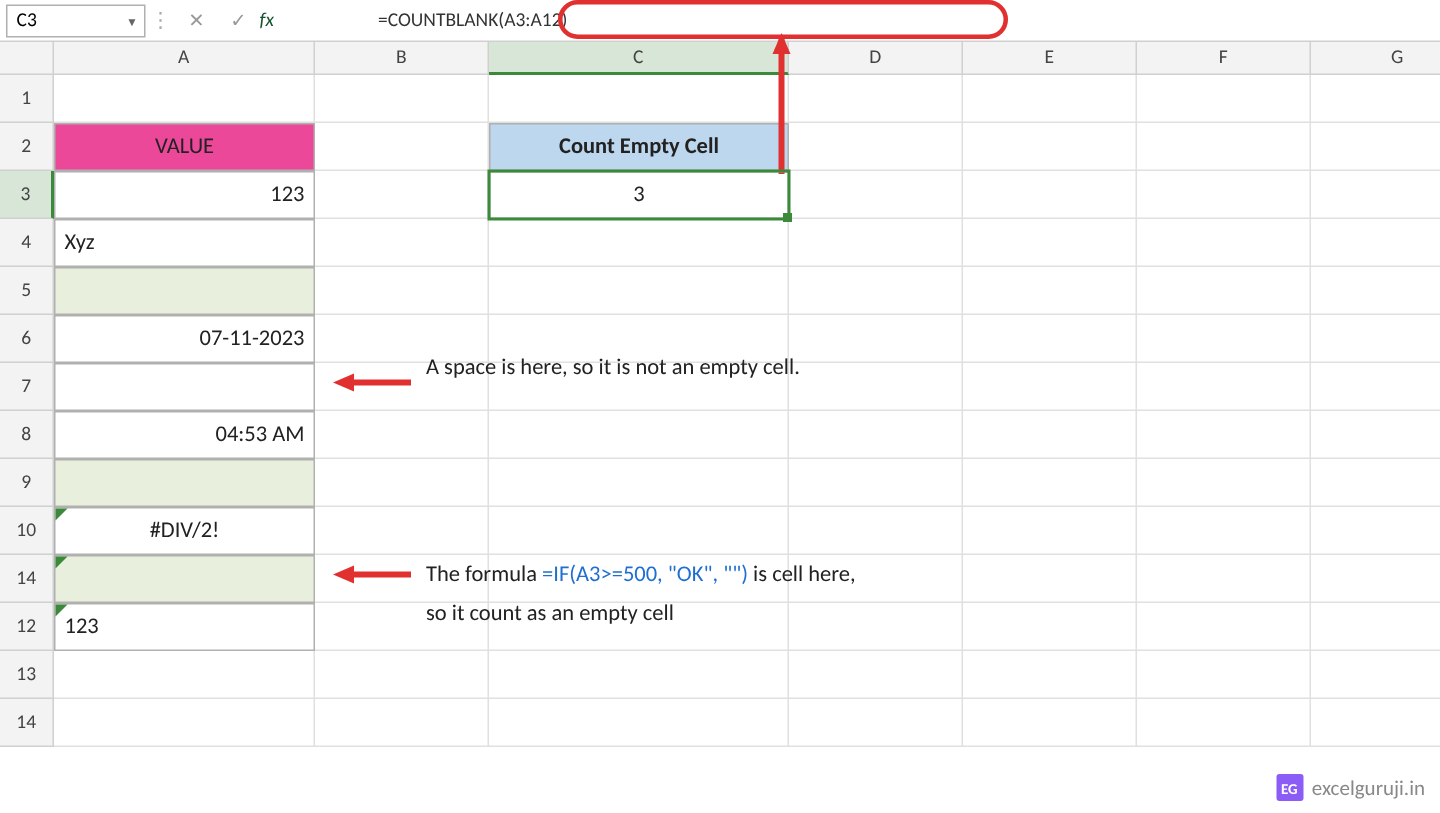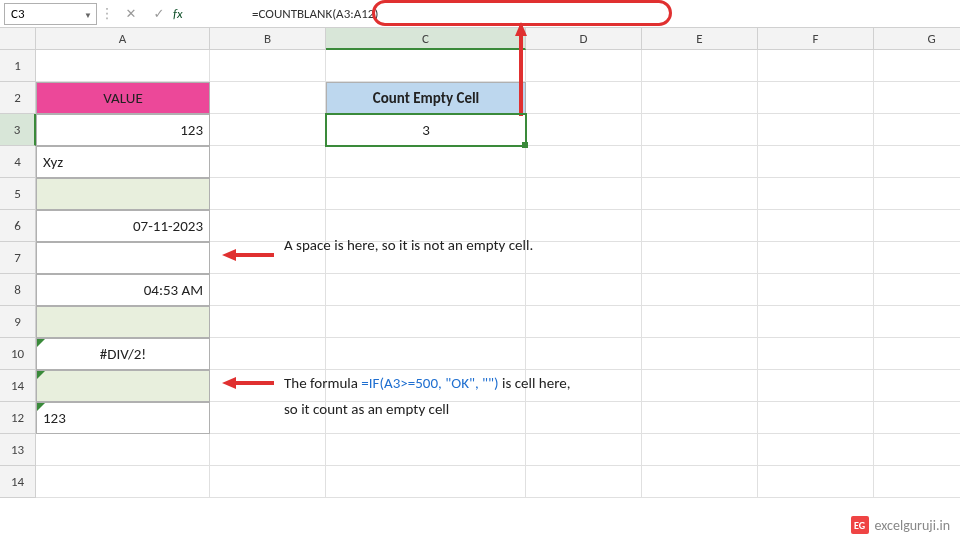--- a/index.html
+++ b/index.html
@@ -42,21 +42,21 @@
 .err-tri { position: absolute; left: 0; top: 0; width: 0; height: 0; border-top: 8px solid #3a8a3a; border-right: 8px solid transparent; }
 
 .annot { position: absolute; font-size: 15px; color: #222; }
 .annot .formula-text { color: #1f6fd0; }
 
 .arrow-line { position: absolute; background: #e03030; }
 .arrow-head-l { position: absolute; width: 0; height: 0; border-right: 14px solid #e03030; border-top: 6px solid transparent; border-bottom: 6px solid transparent; }
 .arrow-head-u { position: absolute; width: 0; height: 0; border-bottom: 14px solid #e03030; border-left: 6px solid transparent; border-right: 6px solid transparent; }
 
 .watermark { position: absolute; right: 10px; bottom: 8px; color: #888; font-size: 14px; display: flex; align-items: center; gap: 6px; }
-.wm-logo { width: 18px; height: 18px; background: #ef4444; color: #fff; font-size: 10px; font-weight: bold; display: flex; align-items: center; justify-content: center; border-radius: 2px; }
+.wm-logo { width: 18px; height: 18px; background: #8b5cf6; color: #fff; font-size: 10px; font-weight: bold; display: flex; align-items: center; justify-content: center; border-radius: 2px; }
 </style>
 </head>
 <body>
 
 <div class="formula-bar">
   <div class="name-box">
     <span>C3</span>
     <span class="name-box-dd">▼</span>
   </div>
   <div class="fb-sep">⋮</div>

